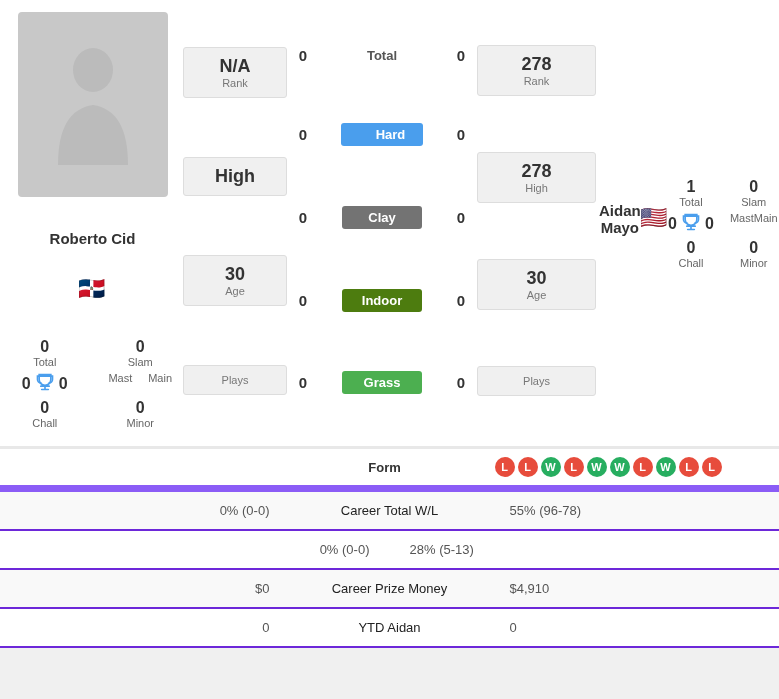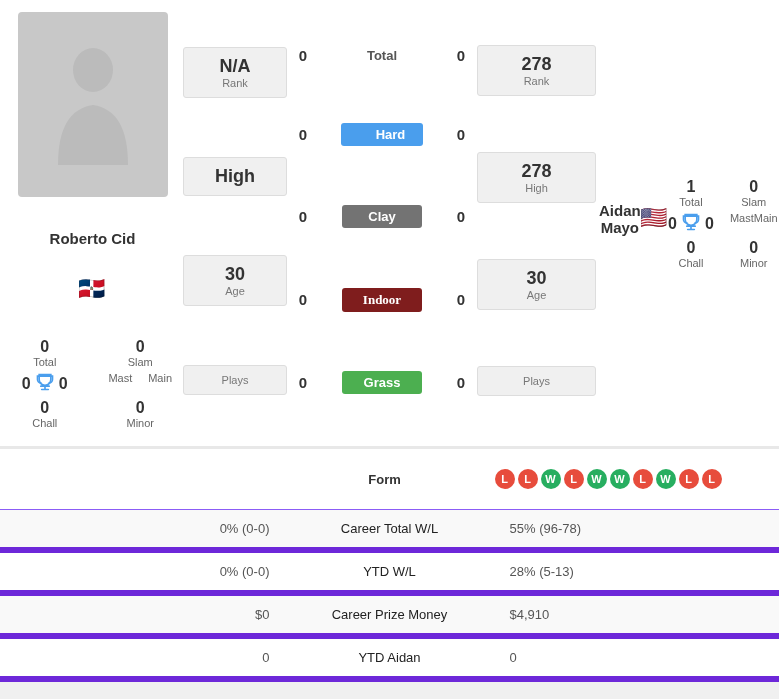--- a/index.html
+++ b/index.html
@@ -56,21 +56,21 @@
       border-radius: 3px;
       color: #fff;
       font-size: 13px;
       font-weight: bold;
       text-align: center;
       min-width: 80px;
     }
 
     .badge-hard { background: #4a9eed; padding-left: 35px; }
     .badge-clay { background: #737373; }
-    .badge-indoor { background: #7f1d1d; font-family: Liberation Serif, serif; }
+    .badge-indoor { background: #4d7c0f; }
     .badge-grass { background: #4caf50; }
 
     .flag-container {
       display: flex;
       justify-content: center;
       margin-bottom: 5px;
     }
 
     
     .flag {
@@ -192,21 +192,21 @@
 
     .bottom-stats {
       background: #fff;
       margin-top: 5px;
       border-top: 3px solid #e8e8e8;
     }
 
     .stat-row {
       display: flex;
       align-items: flex-start;
-      border-bottom: 6px solid #6d28d9;
+      border-bottom: 2px solid #6d28d9;
       padding: 0;
     }
 
     .stat-row:nth-child(even) {
       background: #f9f9f9;
     }
 
     .stat-row .sr-left {
       flex: 1;
       text-align: right;
@@ -228,22 +228,22 @@
       flex: 1;
       text-align: left;
       padding: 11px 10px 11px 20px;
       color: #555;
       font-size: 13px;
     }
 
     .form-row-bottom {
       display: flex;
       align-items: center;
-      border-bottom: 1px solid #8b5cf6;
-      padding: 20px 10px;
+      border-bottom: 7px solid #8b5cf6;
+      padding: 8px 10px;
       justify-content: center;
     }
 
     .form-row-bottom .sr-left { flex: 1; }
     .form-row-bottom .sr-center {
       width: 200px;
       text-align: center;
       font-weight: bold;
       font-size: 13px;
     }
@@ -453,21 +453,20 @@
     </div>
 
     <div class="stat-row">
       <div class="sr-left">0% (0-0)</div>
       <div class="sr-center">Career Total W/L</div>
       <div class="sr-right">55% (96-78)</div>
     </div>
 
     <div class="stat-row">
       <div class="sr-left">0% (0-0)</div>
-      <div class="sr-center">YTD W/L</div>
       <div class="sr-right">28% (5-13)</div>
     </div>
 
     <div class="stat-row">
       <div class="sr-left">$0</div>
       <div class="sr-center">Career Prize Money</div>
       <div class="sr-right">$4,910</div>
     </div>
 
     <div class="stat-row">

